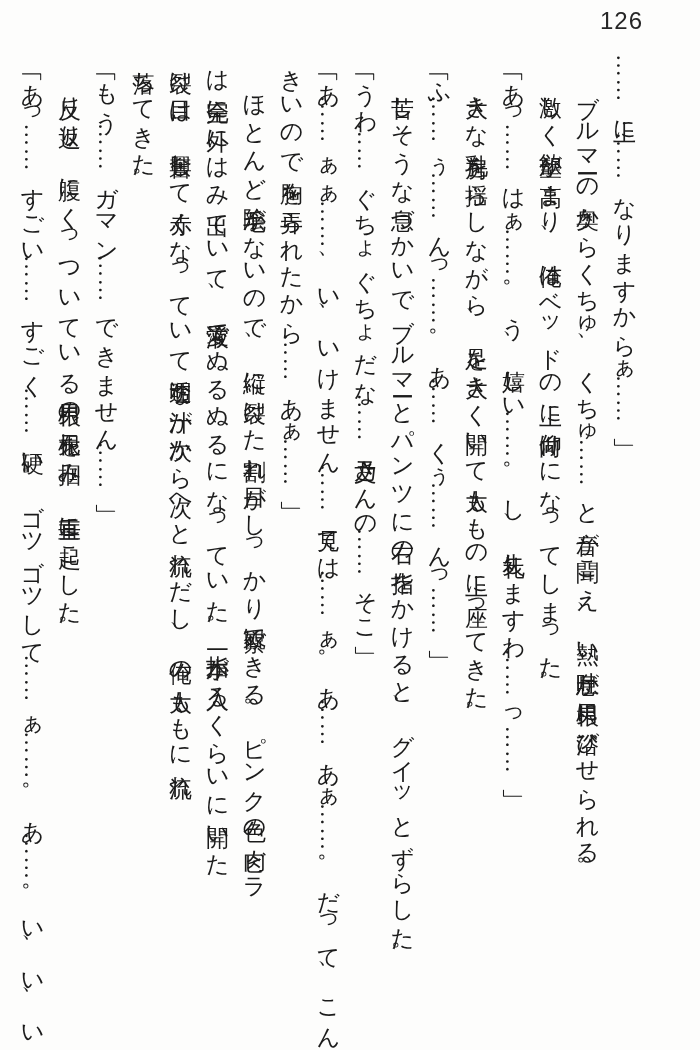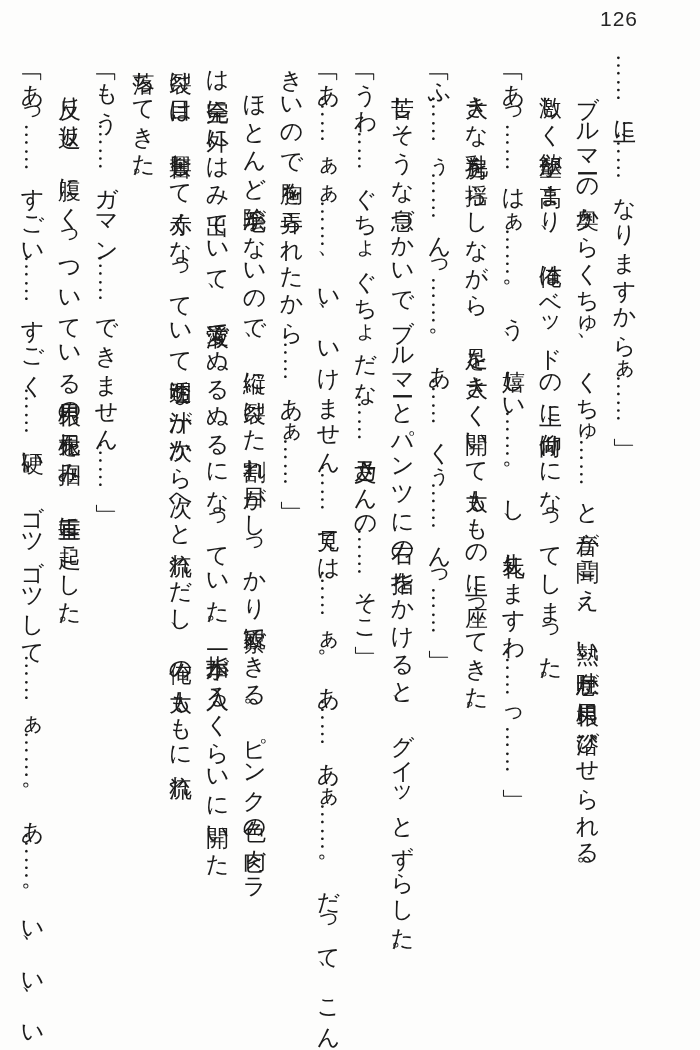--- a/index.html
+++ b/index.html
@@ -15,21 +15,21 @@
     width: 700px;
     height: 1050px;
     background: #fdfdfc;
     font-family: "Liberation Serif", "DejaVu Serif", serif;
   }
   .page-number {
     position: absolute;
     top: 7px;
     left: 600px;
     font-family: "Liberation Sans", "DejaVu Sans", sans-serif;
-    font-size: 21px;
+    font-size: 24px;
     letter-spacing: 1px;
     color: #262626;
   }
   .text-block {
     position: absolute;
     top: 54px;
     right: 57px;
     height: 994px;
     writing-mode: vertical-rl;
     text-orientation: mixed;

